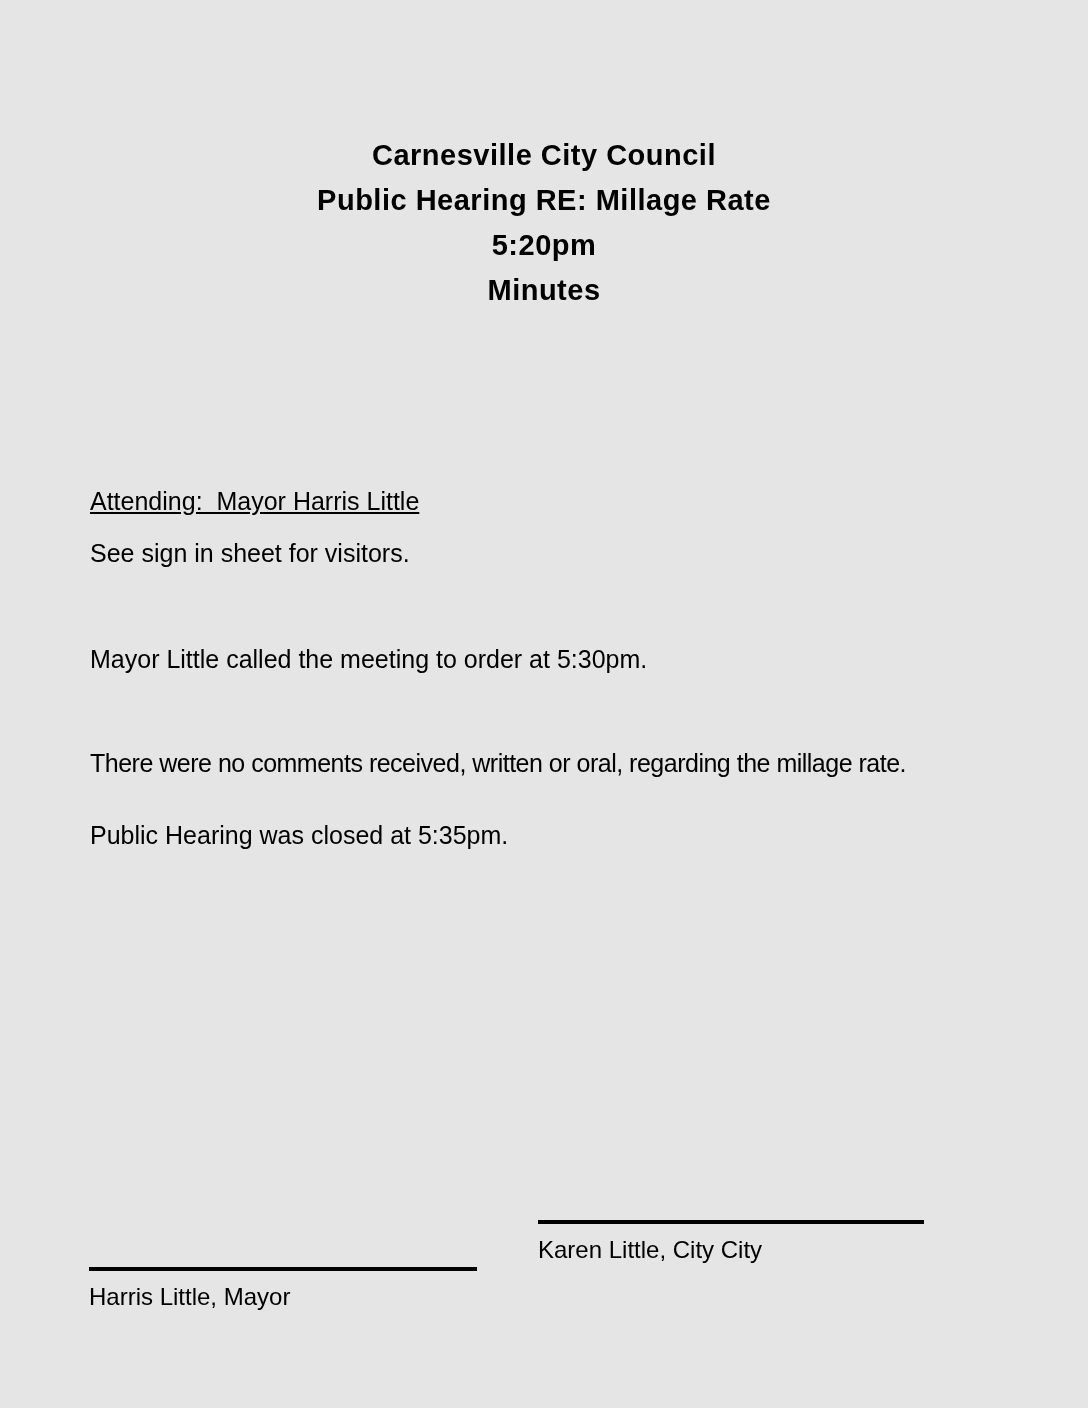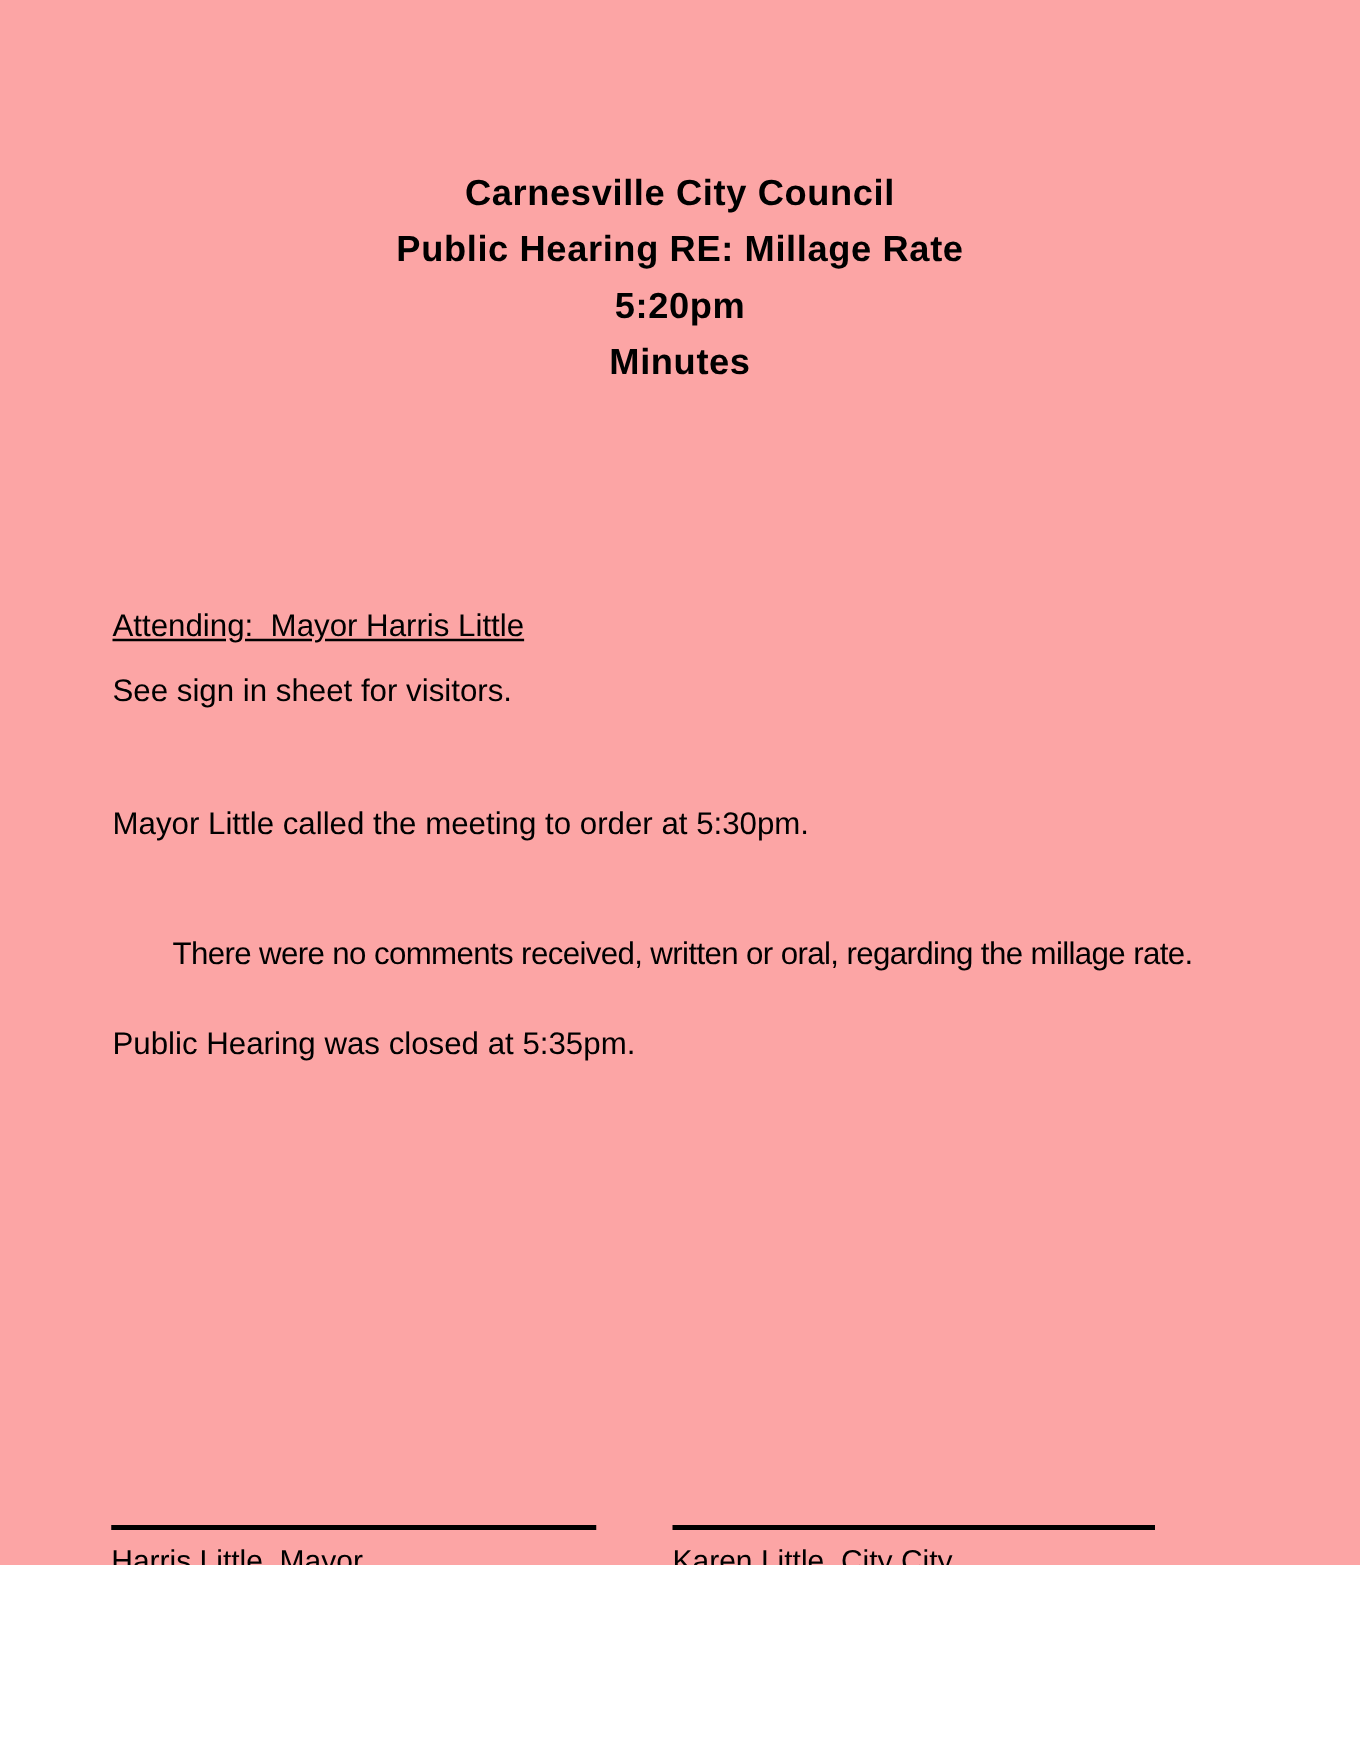--- a/index.html
+++ b/index.html
@@ -3,22 +3,22 @@
 <meta charset="utf-8">
 <style>
   html, body {
     margin: 0;
     padding: 0;
     background: #ffffff;
   }
   .page {
     position: relative;
     width: 1088px;
-    height: 1252px;
-    background: #fca5a5;
+    height: 1408px;
+    background: #e5e5e5;
     color: #000000;
     font-family: "Liberation Sans", sans-serif;
     overflow: hidden;
   }
   .title-block {
     position: absolute;
     top: 133px;
     left: 0;
     width: 100%;
     text-align: center;
@@ -32,27 +32,27 @@
     left: 90px;
     right: 60px;
     margin: 0;
     font-size: 25px;
     line-height: 31px;
     white-space: pre-wrap;
   }
   #para-0 { top: 486px; text-decoration: underline; }
   #para-1 { top: 538px; }
   #para-2 { top: 644px; }
-  #para-3 { top: 748px; letter-spacing: -0.5px; margin-left: 48px; }
+  #para-3 { top: 748px; letter-spacing: -0.5px; }
   #para-4 { top: 820px; }
   .sig {
     position: absolute;
     top: 1220px;
   }
-  .sig-left  { left: 89px;  width: 388px; }
+  .sig-left  { left: 89px;  width: 388px; margin-top: 47px; }
   .sig-right { left: 538px; width: 386px; }
   .sig-line {
     height: 0;
     border-top: 4px solid #000000;
     margin-bottom: 12px;
   }
   .sig-label {
     font-size: 24px;
     line-height: 28px;
   }

